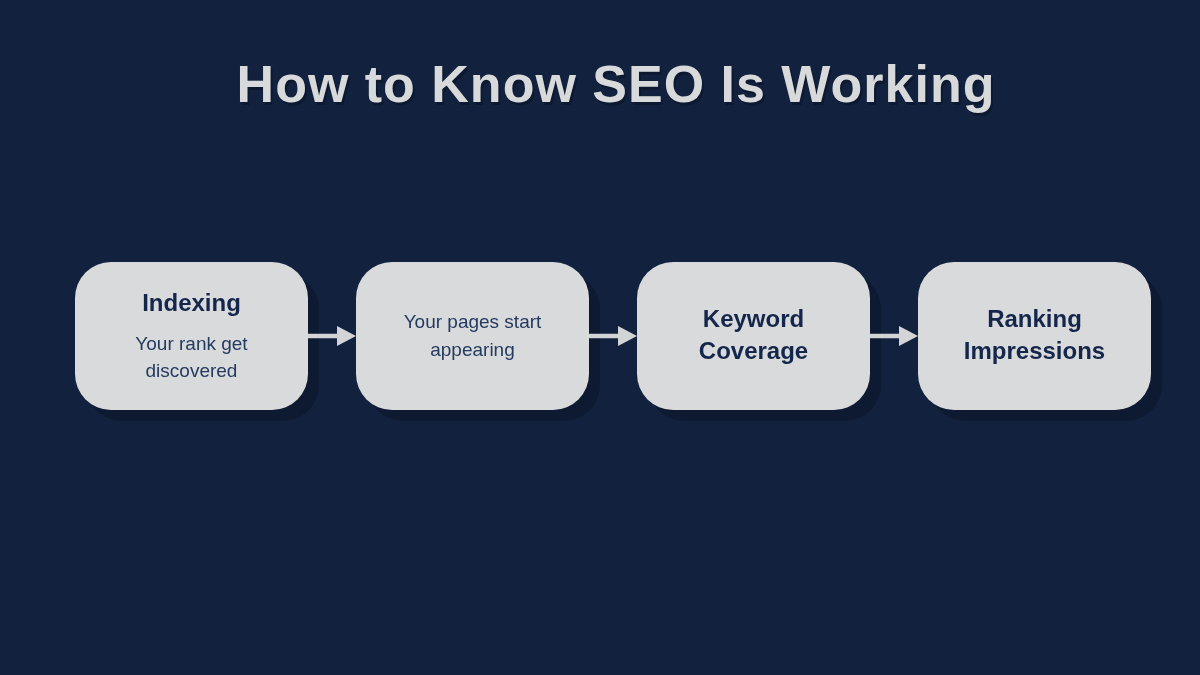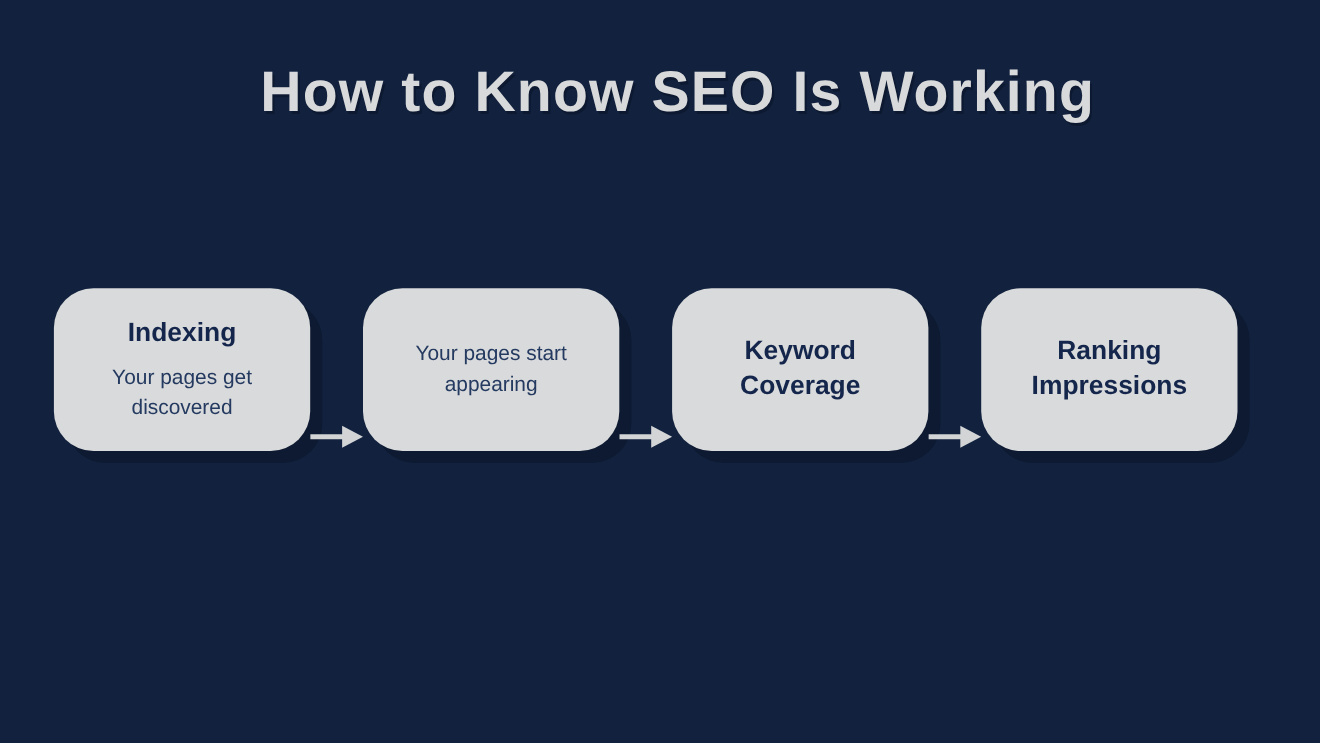--- a/index.html
+++ b/index.html
@@ -32,25 +32,25 @@
     font-size: 52px;
     font-weight: bold;
     letter-spacing: 1px;
     color: var(--title_text);
     text-shadow: 2px 3px 0 rgba(9, 18, 38, 0.55);
     white-space: pre-line;
   }
   .flow {
     position: absolute;
     top: 262px;
-    left: 49px;
+    left: 75px;
     width: 1076px;
     height: 148px;
     display: flex;
-    align-items: flex-end;
+    align-items: center;
     justify-content: space-between;
   }
   .card {
     width: 233px;
     height: 148px;
     background: var(--card_fill);
     border-radius: 36px;
     box-shadow: 11px 11px 0 var(--card_shadow);
     display: flex;
     flex-direction: column;
@@ -88,21 +88,21 @@
 <body>
 
 <div class="canvas">
 
   <h1 class="page-title">How to Know SEO Is Working</h1>
 
   <div class="flow">
 
     <div class="card">
       <div class="card-title">Indexing</div>
-      <div class="card-desc">Your pages get
+      <div class="card-desc">Your rank get
 discovered</div>
     </div>
 
     <div class="connector">
       <svg width="48" height="26" viewBox="0 0 48 26" aria-hidden="true">
         <line x1="0" y1="13" x2="32" y2="13" stroke="#D2D4D6" stroke-width="4.5"></line>
         <polygon points="29,3 48,13 29,23" fill="#D2D4D6"></polygon>
       </svg>
     </div>
 

